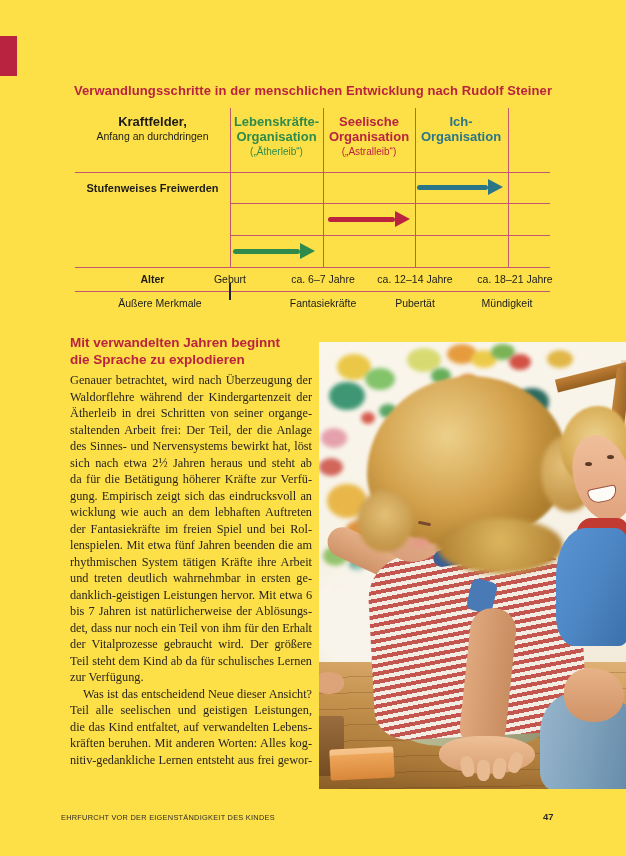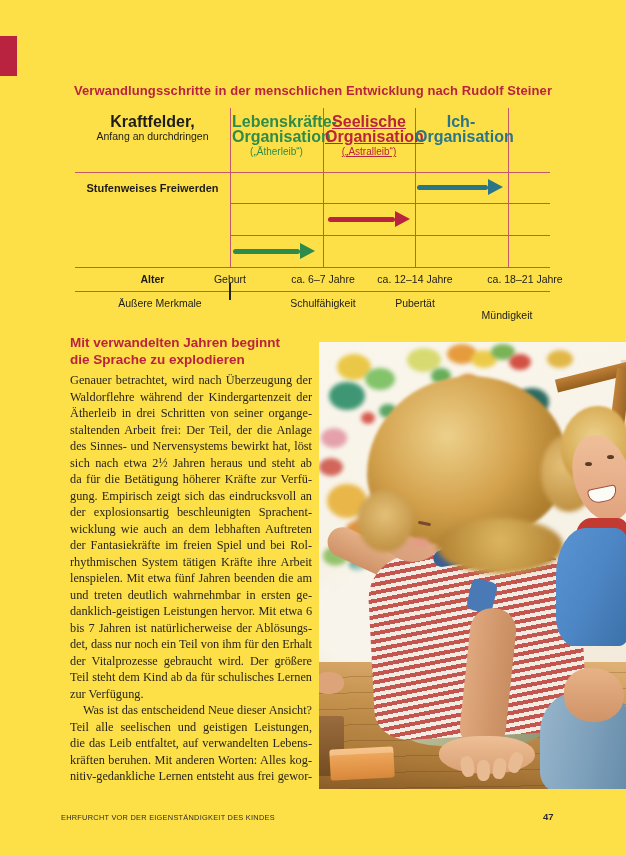--- a/index.html
+++ b/index.html
@@ -7,23 +7,23 @@
         font-family:"Liberation Sans",sans-serif;color:var(--ink,#1d1c1a);}
   
   .tab{position:absolute;left:0;top:36px;width:17px;height:40px;background:var(--red,#b92340);}
   
   .dtitle{position:absolute;left:0;top:83px;width:626px;text-align:center;
           font-size:13px;font-weight:bold;color:var(--red,#b92340);letter-spacing:.1px;}
   .vline{position:absolute;width:1px;background:var(--line,#c4566e);top:108px;height:159px;}
   .hline{position:absolute;height:1px;background:var(--line,#c4566e);}
   .tick{position:absolute;left:229px;top:283px;width:2px;height:17px;background:#24221f;}
   .cell{position:absolute;text-align:center;font-size:10.5px;line-height:15px;}
-  .bold{font-weight:bold;font-size:16px;}
+  .bold{font-weight:bold;font-size:13px;}
   .sub{font-size:10px;}
-  .g{color:var(--green,#2e8b4b);} .r{color:var(--red,#b92340);text-decoration:underline;} .t{color:var(--teal,#2b7589);}
+  .g{color:var(--green,#2e8b4b);} .r{color:var(--red,#b92340);} .t{color:var(--teal,#2b7589);}
   .rowlab{position:absolute;left:75px;width:155px;text-align:center;font-weight:bold;
           font-size:11px;line-height:15px;}
   .arrow{position:absolute;height:16px;display:flex;align-items:center;}
   .arrow .shaft{flex:1;height:5px;background:var(--c);border-radius:3px;}
   .arrow .head{width:0;height:0;border-left:15px solid var(--c);
                border-top:8px solid transparent;border-bottom:8px solid transparent;}
   
   .aheading{position:absolute;left:70px;top:334px;width:250px;font-size:13.5px;font-weight:bold;
             line-height:17px;color:var(--red,#b92340);}
   .article{position:absolute;left:70px;top:372px;width:242px;
@@ -150,56 +150,55 @@
   </div>
   <div class="arrow" style="left: 233px; top: 243px; width: 82px; --c: #2e8b4b;">
     <i class="shaft"></i>
       <i class="head"></i>
   </div>
 
   <div class="cell" style="left:75px;top:272px;width:155px;font-weight:bold">Alter</div>
   <div class="cell" style="left:190px;top:272px;width:80px">Geburt</div>
   <div class="cell" style="left:263px;top:272px;width:120px">ca. 6–7 Jahre</div>
   <div class="cell" style="left:355px;top:272px;width:120px">ca. 12–14 Jahre</div>
-  <div class="cell" style="left:465px;top:272px;width:120px">ca. 18–21 Jahre</div>
+  <div class="cell" style="left:455px;top:272px;width:120px">ca. 18–21 Jahre</div>
 
   <div class="cell" style="left:75px;top:296px;width:170px">Äußere Merkmale</div>
-  <div class="cell" style="left:263px;top:296px;width:120px">Schulfähigkeit</div>
+  <div class="cell" style="left:263px;top:296px;width:120px">Fantasiekräfte</div>
   <div class="cell" style="left:355px;top:296px;width:120px">Pubertät</div>
-  <div class="cell" style="left:447px;top:308px;width:120px">Mündigkeit</div>
+  <div class="cell" style="left:447px;top:296px;width:120px">Mündigkeit</div>
 
   <div class="aheading">
     <div>Mit verwandelten Jahren beginnt</div>
     <div>die Sprache zu explodieren</div>
   </div>
 
   <div class="article">
     <div class="pline fit">Genauer betrachtet, wird nach Überzeugung der</div>
     <div class="pline fit">Waldorflehre während der Kindergartenzeit der</div>
     <div class="pline fit">Ätherleib in drei Schritten von seiner organge-</div>
     <div class="pline fit">staltenden Arbeit frei: Der Teil, der die Anlage</div>
     <div class="pline fit">des Sinnes- und Nervensystems bewirkt hat, löst</div>
     <div class="pline fit">sich nach etwa 2½ Jahren heraus und steht ab</div>
     <div class="pline fit">da für die Betätigung höherer Kräfte zur Verfü-</div>
     <div class="pline fit">gung. Empirisch zeigt sich das eindrucksvoll an</div>
-    <div class="pline fit">der explosionsartig beschleunigten Sprachent-</div>
     <div class="pline fit">wicklung wie auch an dem lebhaften Auftreten</div>
     <div class="pline fit">der Fantasiekräfte im freien Spiel und bei Rol-</div>
+    <div class="pline fit">lenspielen. Mit etwa fünf Jahren beenden die am</div>
     <div class="pline fit">rhythmischen System tätigen Kräfte ihre Arbeit</div>
-    <div class="pline fit">lenspielen. Mit etwa fünf Jahren beenden die am</div>
     <div class="pline fit">und treten deutlich wahrnehmbar in ersten ge-</div>
     <div class="pline fit" style="letter-spacing: -0.05px;">danklich-geistigen Leistungen hervor. Mit etwa 6</div>
     <div class="pline fit">bis 7 Jahren ist natürlicherweise der Ablösungs-</div>
     <div class="pline fit" style="letter-spacing: -0.05px;">det, dass nur noch ein Teil von ihm für den Erhalt</div>
     <div class="pline fit">der Vitalprozesse gebraucht wird. Der größere</div>
     <div class="pline fit">Teil steht dem Kind ab da für schulisches Lernen</div>
     <div class="pline noj">zur Verfügung.</div>
     <div class="pline fit ind" style="letter-spacing: -0.05px;">Was ist das entscheidend Neue dieser Ansicht?</div>
     <div class="pline fit">Teil alle seelischen und geistigen Leistungen,</div>
-    <div class="pline fit">die das Leib entfaltet, auf verwandelten Lebens-</div>
+    <div class="pline fit">die das Kind entfaltet, auf verwandelten Lebens-</div>
     <div class="pline fit">kräften beruhen. Mit anderen Worten: Alles kog-</div>
     <div class="pline fit" style="letter-spacing: -0.05px;">nitiv-gedankliche Lernen entsteht aus frei gewor-</div>
   </div>
 
   <div class="photo" style="--wall: #f6f1e4; --hair: #d3a14c; --skin: #e3ab87; --stripe: #c4554f; --pants: #b2b48e; --floor: #c5924e; --jeans: #7c9fba; --shirtred: #c13b33; --shirtblue: #4d86c4;">
     <div class="fin"></div>
     <div class="fb1"></div>
     <div class="fb2"></div>
     <div class="sp" style="left:18px;top:12px;width:34px;height:26px;background:#e9c43a"></div>
     <div class="sp" style="left:46px;top:26px;width:30px;height:22px;background:#7abf5f"></div>

